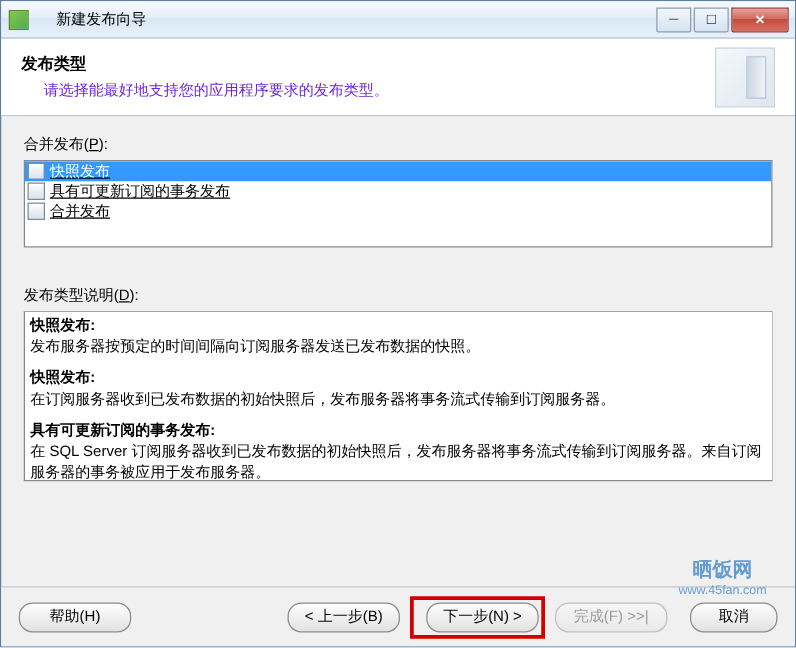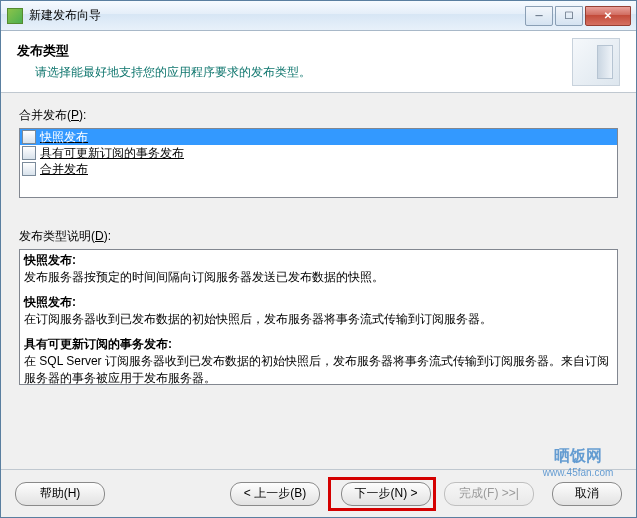--- a/index.html
+++ b/index.html
@@ -1,27 +1,27 @@
 <!DOCTYPE html>
 <html><head>
 <meta charset="utf-8">
 <style>
 * { box-sizing: border-box; font-family: "Microsoft YaHei", "SimSun", Arial, sans-serif; }
 body { margin: 0; background: #fff; }
 .window { width: 637px; height: 518px; border: 1px solid #5a7fa0; background: #f0f0f0; position: relative; }
-.titlebar { height: 30px; background: linear-gradient(to bottom, #f7fbff 0%, #e4eef9 45%, #d7e6f5 46%, #e8f1fa 100%); display: flex; align-items: center; border-bottom: 1px solid #a8b8c8; }
+.titlebar { height: 30px; background: linear-gradient(to bottom, #f7fbff 0%, #e4eef9 45%, #d7e6f5 46%, #e8f1fa 100%); display: flex; align-items: center; border-bottom: 1px solid #a8b8c8; gap: 16px; }
 .title-icon { width: 16px; height: 16px; margin: 0 6px; background: linear-gradient(135deg,#8bc34a,#4caf50); border: 1px solid #558b2f; }
 .title-text { font-size: 12px; color: #000; flex: 1; }
 .win-controls { display: flex; height: 20px; margin-right: 5px; }
 .win-btn { width: 28px; height: 20px; border: 1px solid #8a9fb5; border-radius: 0 0 2px 2px; margin-left: 2px; background: linear-gradient(to bottom,#f2f6fb,#d5e3f1); display: flex; align-items: center; justify-content: center; font-size: 10px; color: #2b3d52; cursor: pointer; }
 .win-btn.close { width: 46px; background: linear-gradient(to bottom,#e9a19a,#d06b5f 45%,#c34b3a 46%,#d57061); border-color: #963f33; color: #fff; font-weight: bold; }
 .banner { height: 62px; background: #fff; border-bottom: 1px solid #c0c8d0; display: flex; align-items: center; padding: 0 16px; position: relative; }
 .banner-text { flex: 1; }
 .banner-title { font-size: 13px; font-weight: bold; color: #000; margin-bottom: 4px; }
-.banner-sub { font-size: 12px; color: #0f766e; margin-left: 18px; }
+.banner-sub { font-size: 12px; color: #6d28d9; margin-left: 18px; }
 .banner-graphic { width: 48px; height: 48px; border: 1px solid #c8d2dc; background: linear-gradient(135deg,#f5f8fb,#dde6ee); position: relative; }
 .banner-graphic::after { content:""; position:absolute; right:6px; top:6px; bottom:6px; width:14px; background: linear-gradient(to right,#cad6e2,#eef3f8); border:1px solid #b6c4d2; }
 .content { position: absolute; top: 92px; left: 0; right: 0; bottom: 48px; padding: 14px 18px; }
 .grp-label { font-size: 12px; color: #000; margin-bottom: 4px; }
 .acc { text-decoration: underline; }
 .listbox { height: 70px; background: #fff; border: 1px solid #828790; overflow: hidden; text-decoration: underline; }
 .list-item { height: 16px; font-size: 12px; color: #000; display: flex; align-items: center; padding-left: 2px; }
 .list-item.selected { background: #3399ff; color: #fff; }
 .li-icon { width: 14px; height: 14px; margin-right: 4px; border: 1px solid #7a8a9a; background: linear-gradient(#fff,#d8e2ec); }
 .descbox { height: 136px; background: #fff; border: 1px solid #828790; overflow: auto; padding: 2px 4px; font-size: 12px; color: #000; }

